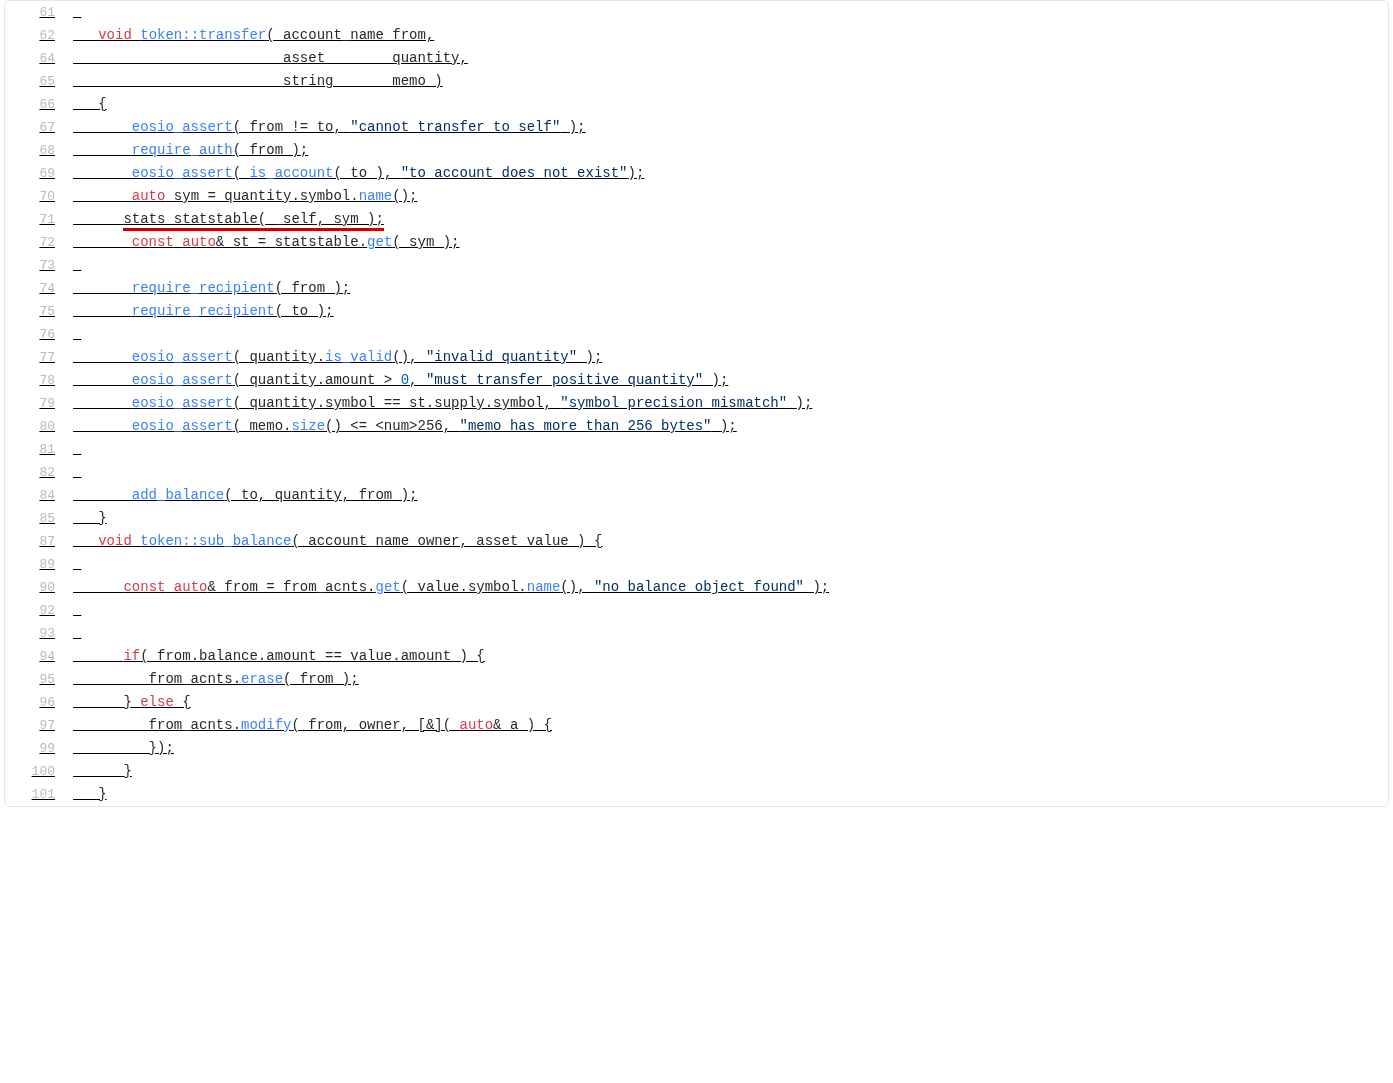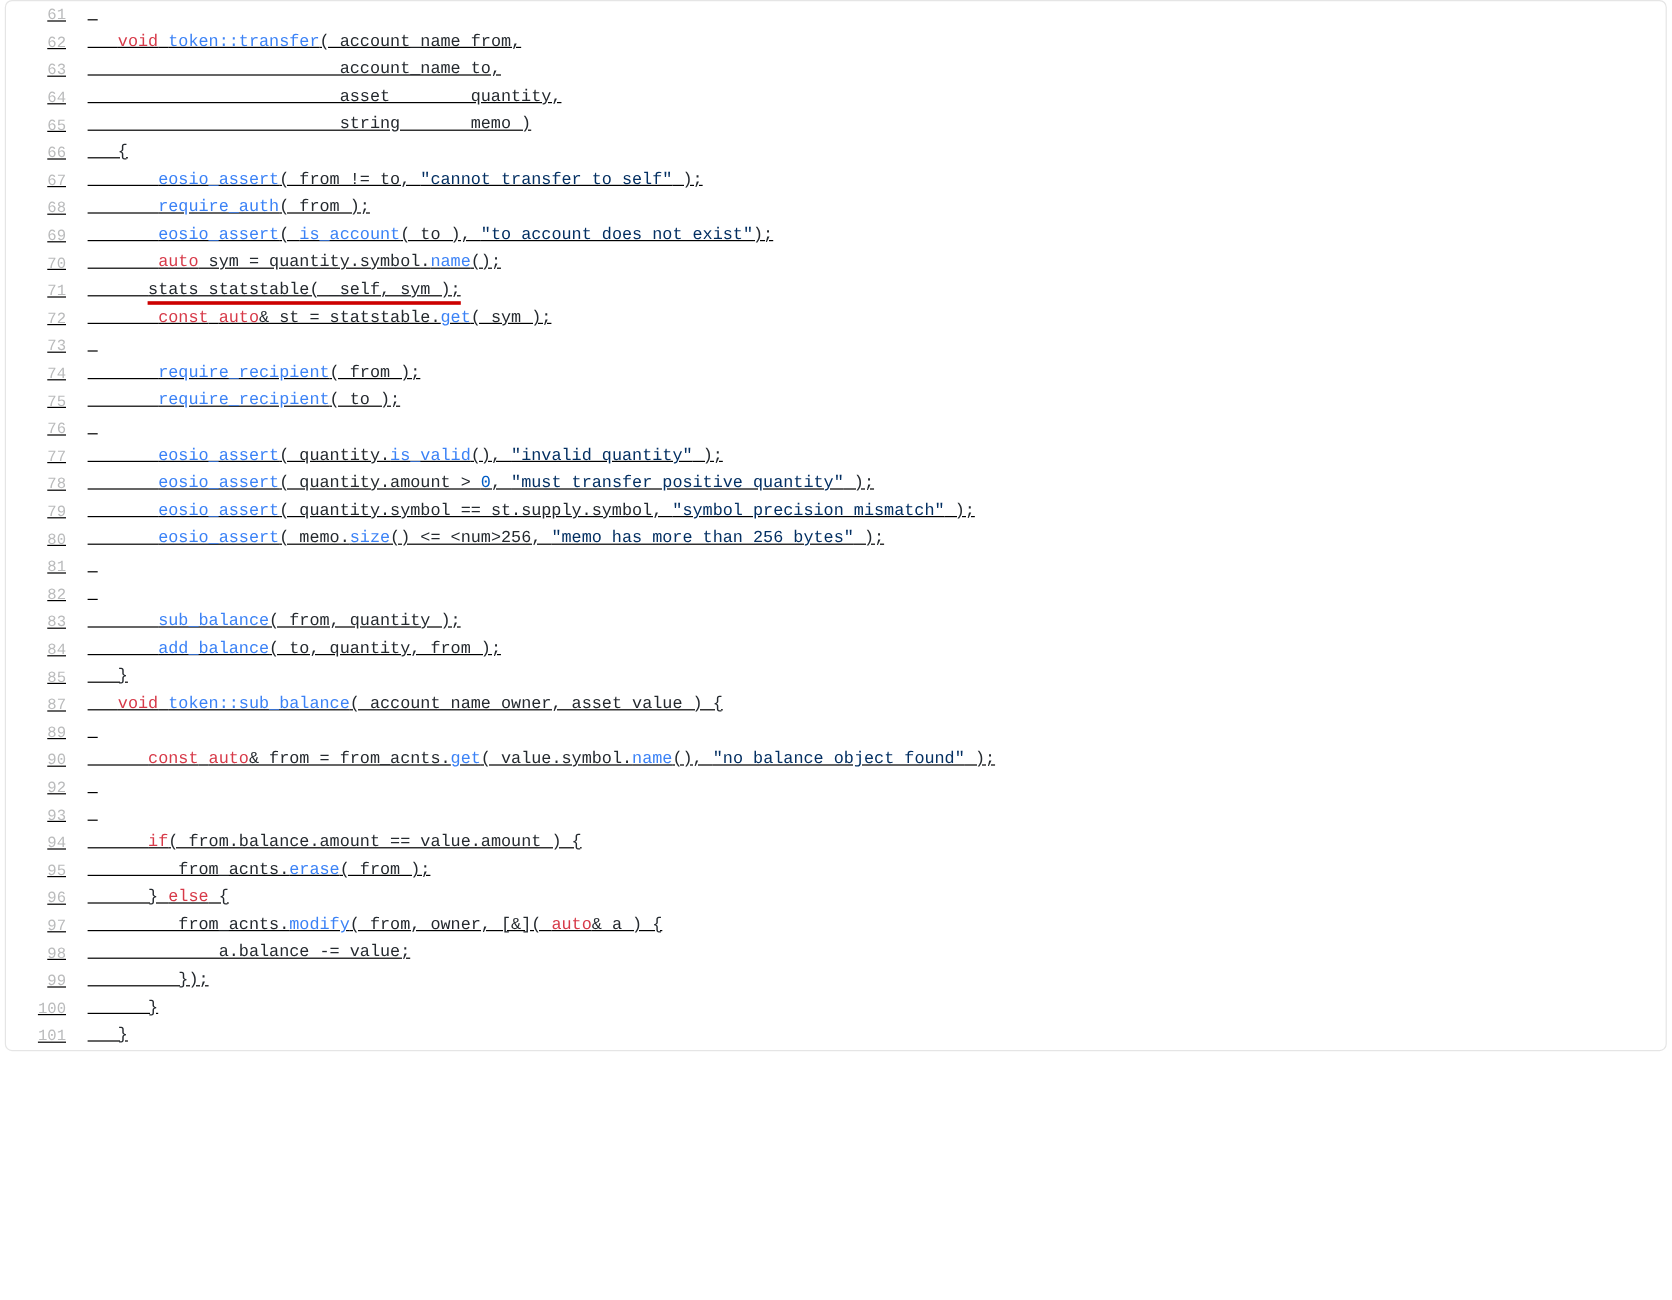--- a/index.html
+++ b/index.html
@@ -51,24 +51,20 @@
 <div class="container">
   <table class="code">
     <tbody id="code-body">
         <tr>
           <td class="lineno">61</td>
           <td class="codecell">&nbsp;</td>
         </tr>
         <tr>
           <td class="lineno">62</td>
           <td class="codecell">   <span class="kw">void</span> <span class="fn">token::transfer</span>( account_name from,</td>
-        </tr>
-        <tr>
-          <td class="lineno">63</td>
-          <td class="codecell">                         account_name to,</td>
         </tr>
         <tr>
           <td class="lineno">64</td>
           <td class="codecell">                         asset        quantity,</td>
         </tr>
         <tr>
           <td class="lineno">65</td>
           <td class="codecell">                         string       memo )</td>
         </tr>
         <tr>
@@ -133,24 +129,20 @@
         </tr>
         <tr>
           <td class="lineno">81</td>
           <td class="codecell">&nbsp;</td>
         </tr>
         <tr>
           <td class="lineno">82</td>
           <td class="codecell">&nbsp;</td>
         </tr>
         <tr>
-          <td class="lineno">83</td>
-          <td class="codecell">       <span class="fn">sub_balance</span>( from, quantity );</td>
-        </tr>
-        <tr>
           <td class="lineno">84</td>
           <td class="codecell">       <span class="fn">add_balance</span>( to, quantity, from );</td>
         </tr>
         <tr>
           <td class="lineno">85</td>
           <td class="codecell">   }</td>
         </tr>
         <tr>
           <td class="lineno">87</td>
           <td class="codecell">   <span class="kw">void</span> <span class="fn">token::sub_balance</span>( account_name owner, asset value ) {</td>
@@ -181,24 +173,20 @@
         </tr>
         <tr>
           <td class="lineno">96</td>
           <td class="codecell">      } <span class="kw">else</span> {</td>
         </tr>
         <tr>
           <td class="lineno">97</td>
           <td class="codecell">         from_acnts.<span class="fn">modify</span>( from, owner, [&amp;]( <span class="kw">auto</span>&amp; a ) {</td>
         </tr>
         <tr>
-          <td class="lineno">98</td>
-          <td class="codecell">             a.balance -= value;</td>
-        </tr>
-        <tr>
           <td class="lineno">99</td>
           <td class="codecell">         });</td>
         </tr>
         <tr>
           <td class="lineno">100</td>
           <td class="codecell">      }</td>
         </tr>
         <tr>
           <td class="lineno">101</td>
           <td class="codecell">   }</td>

